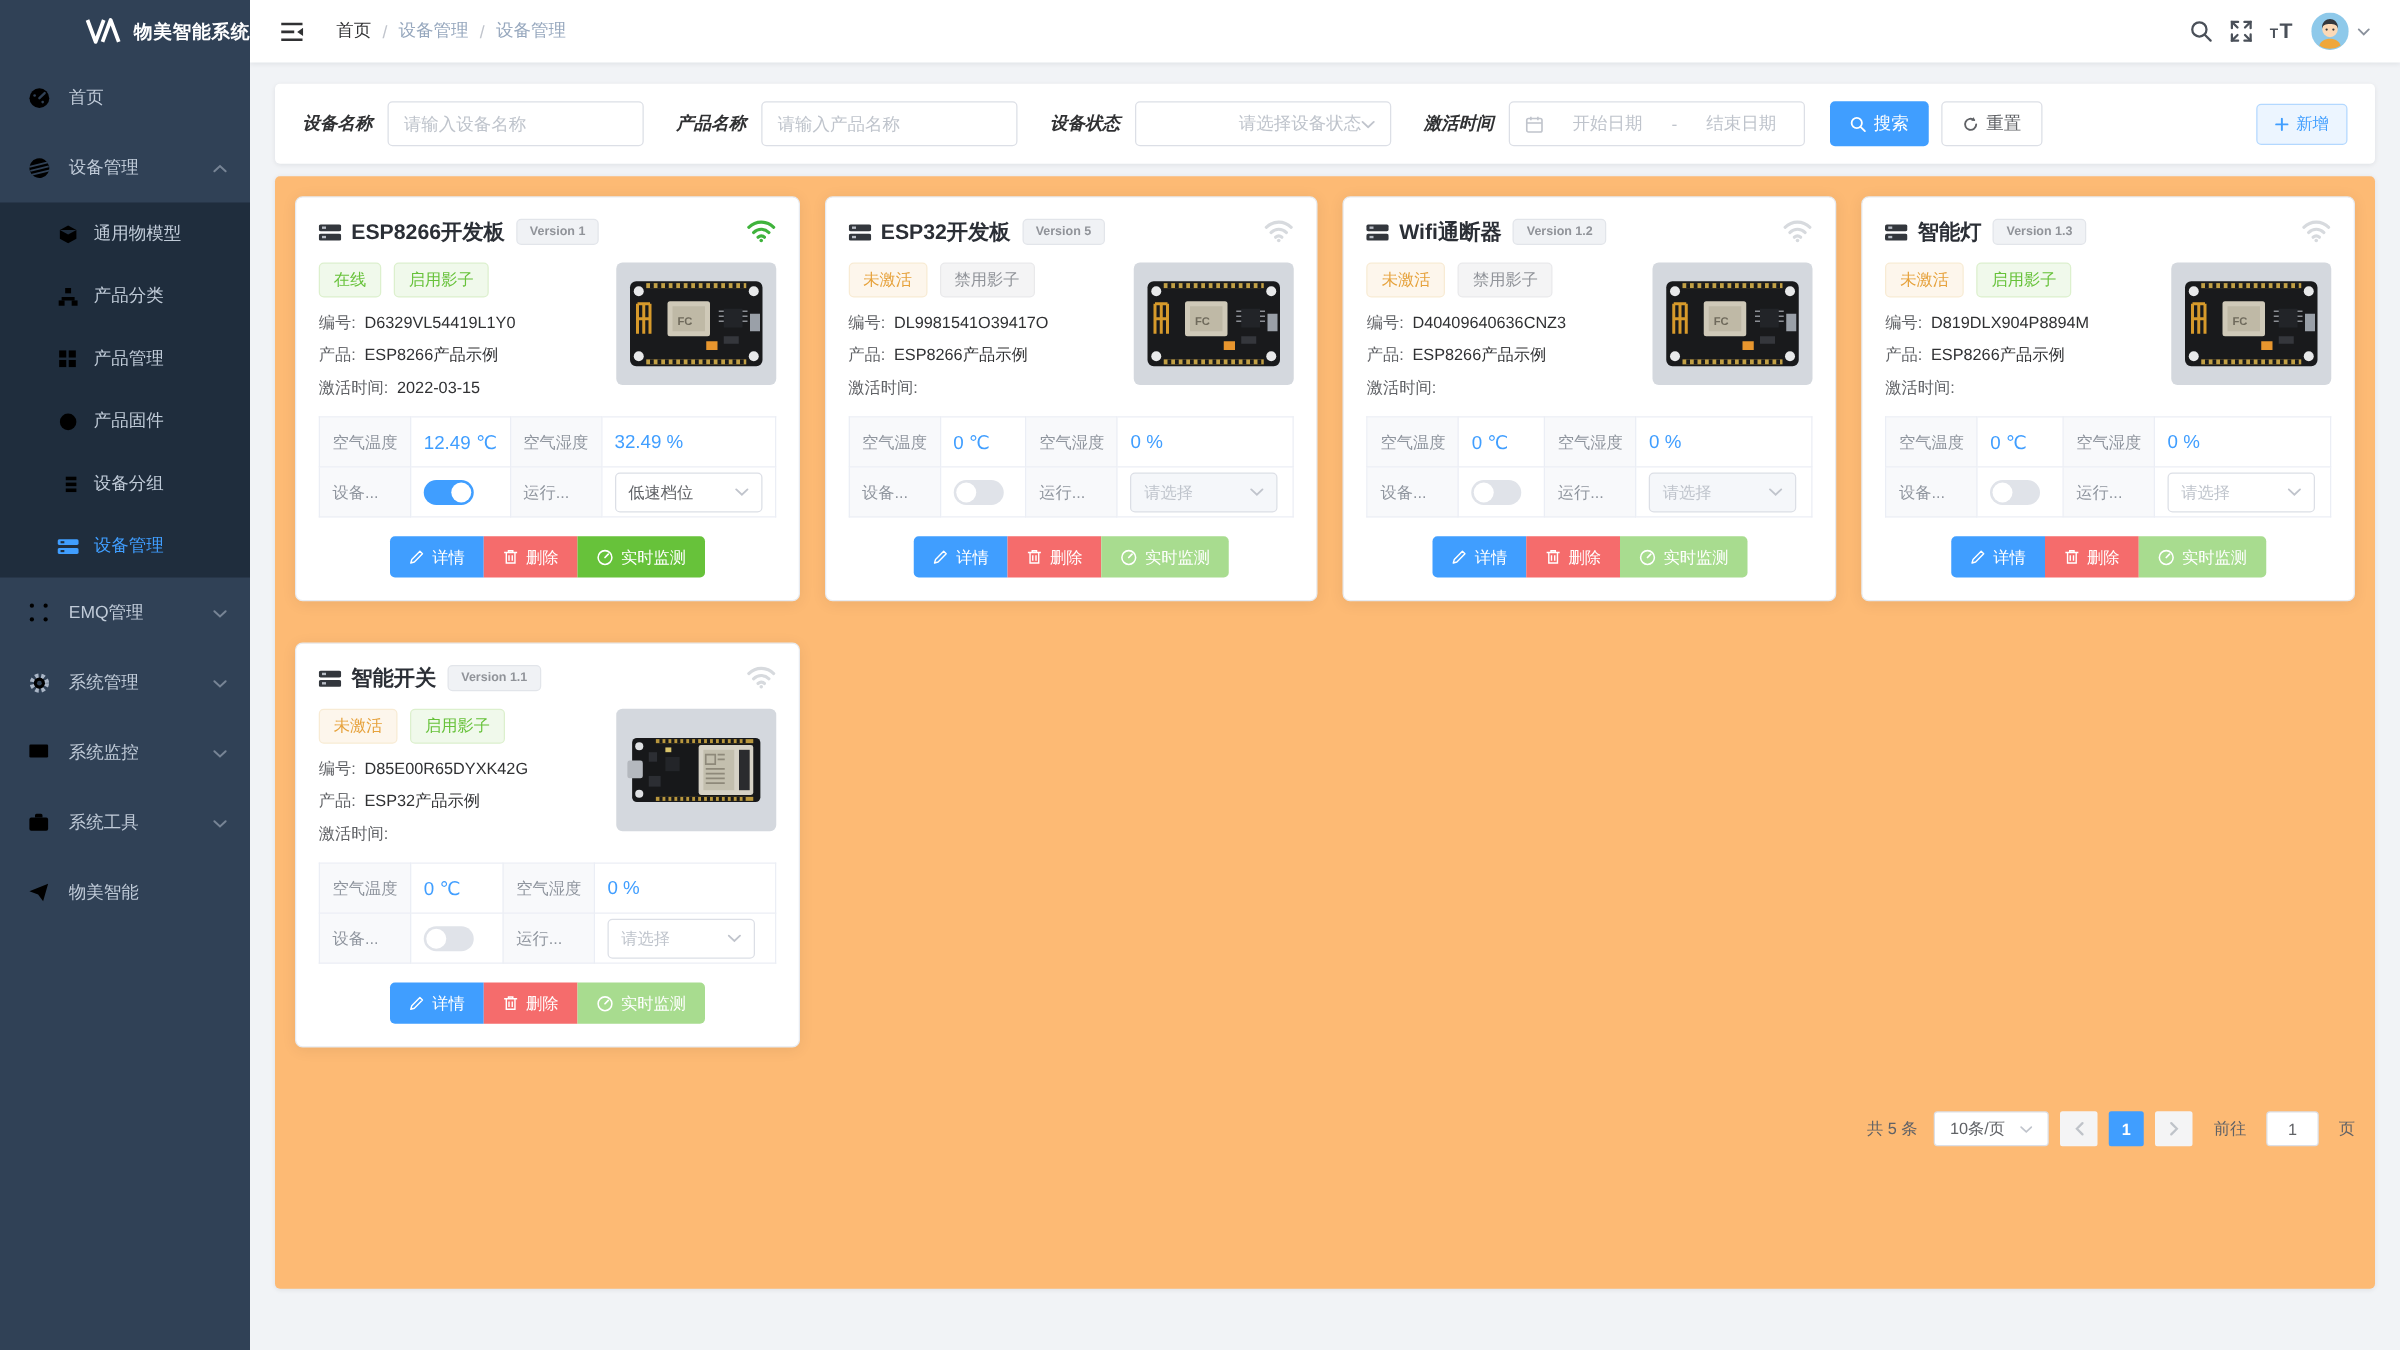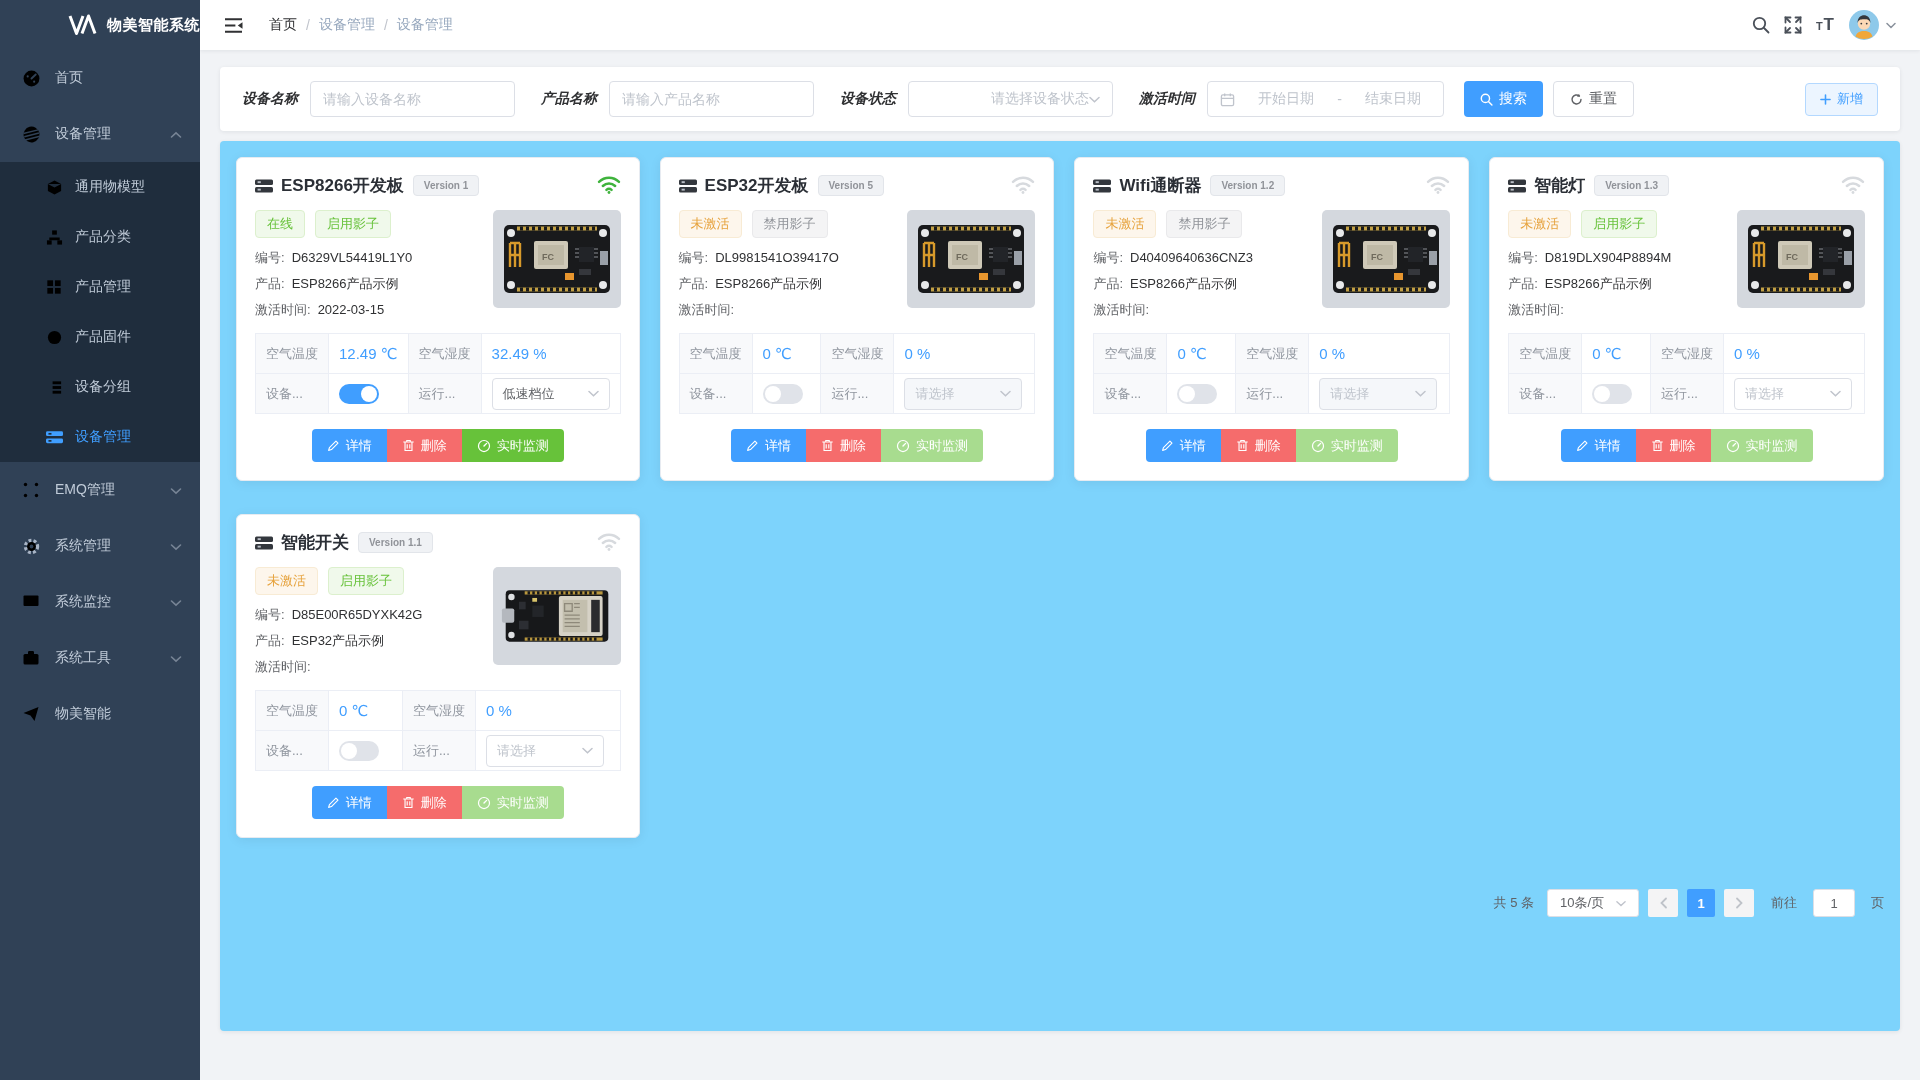--- a/index.html
+++ b/index.html
@@ -42,21 +42,21 @@
   .w-sel { width:205px; margin-right:26px; justify-content:flex-end; cursor:pointer; }
   .sel-ph { color:#bfc4cc; }
   .w-date { width:237px; margin-right:20px; color:#bfc4cc;gap:13px; }
   .w-date .dr-part { flex:1; text-align:center; }
   .btn { border:none; outline:none; cursor:pointer; display:inline-flex; align-items:center; justify-content:center; gap:6px; font-family:inherit; }
   .btn-search { background:#409EFF; color:#fff; height:36px; padding:0 16px; border-radius:4px; font-size:14px; }
   .btn-reset { background:#fff; color:#606266; height:36px; padding:0 16px; border-radius:4px; font-size:14px; border:1px solid #dcdfe6; margin-left:10px; }
   .btn-add { margin-left:auto; background:#ecf5ff; color:#409EFF; border:1px solid #b3d8ff; height:33px; padding:0 14px; border-radius:4px; font-size:13px; }
 
   
-  .cards-panel { margin:0 20px; background:#7dd3fc; border-radius:4px; box-shadow:0 1px 4px rgba(0,21,41,.08); padding:16px; height:890px; display:flex; flex-direction:column;gap:34px; }
+  .cards-panel { margin:0 20px; background:#fdba74; border-radius:4px; box-shadow:0 1px 4px rgba(0,21,41,.08); padding:16px; height:890px; display:flex; flex-direction:column;gap:34px; }
   .cards-grid { display:grid; grid-template-columns:repeat(4,1fr); gap:33px 20px; }
   .dev-card { background:#fff; border:1px solid #e7ebf1; border-radius:6px; box-shadow:0 2px 12px rgba(0,0,0,.07); padding:16px 18px 18px; }
   .dc-head { display:flex; align-items:center; }
   .dc-title { font-size:17px; font-weight:bold; color:#2b2f36; margin-left:8px; white-space:nowrap; }
   .dc-version { margin-left:9px; background:#f0f2f5; border:1px solid #e2e5ea; color:#909399; font-size:10px; font-weight:bold; border-radius:4px; padding:4px 10px; white-space:nowrap; }
   .dc-wifi { margin-left:auto; }
   .wifi-online { color:#3fb33c; } .wifi-offline { color:#d7dade; }
   .dc-body { display:flex; margin-top:13px; }
   .dc-left { flex:1; min-width:0; }
   .tag-row { display:flex; gap:10px; margin-bottom:11px; }

